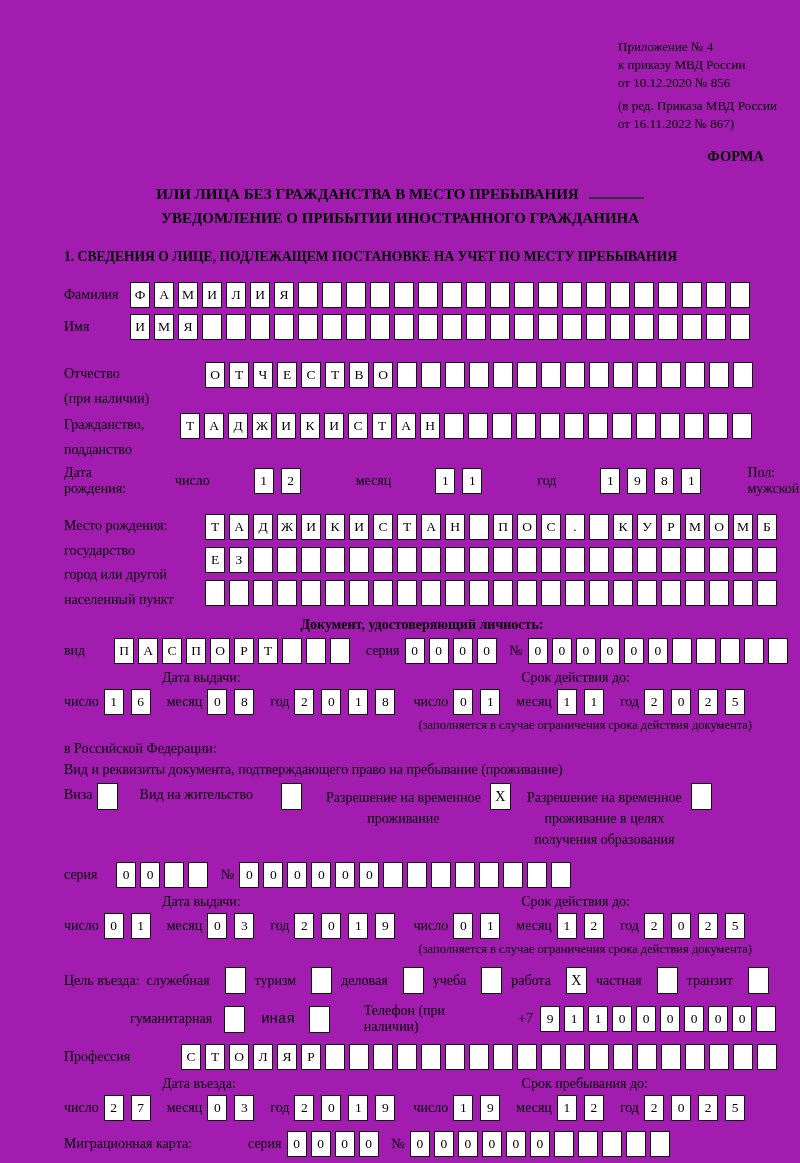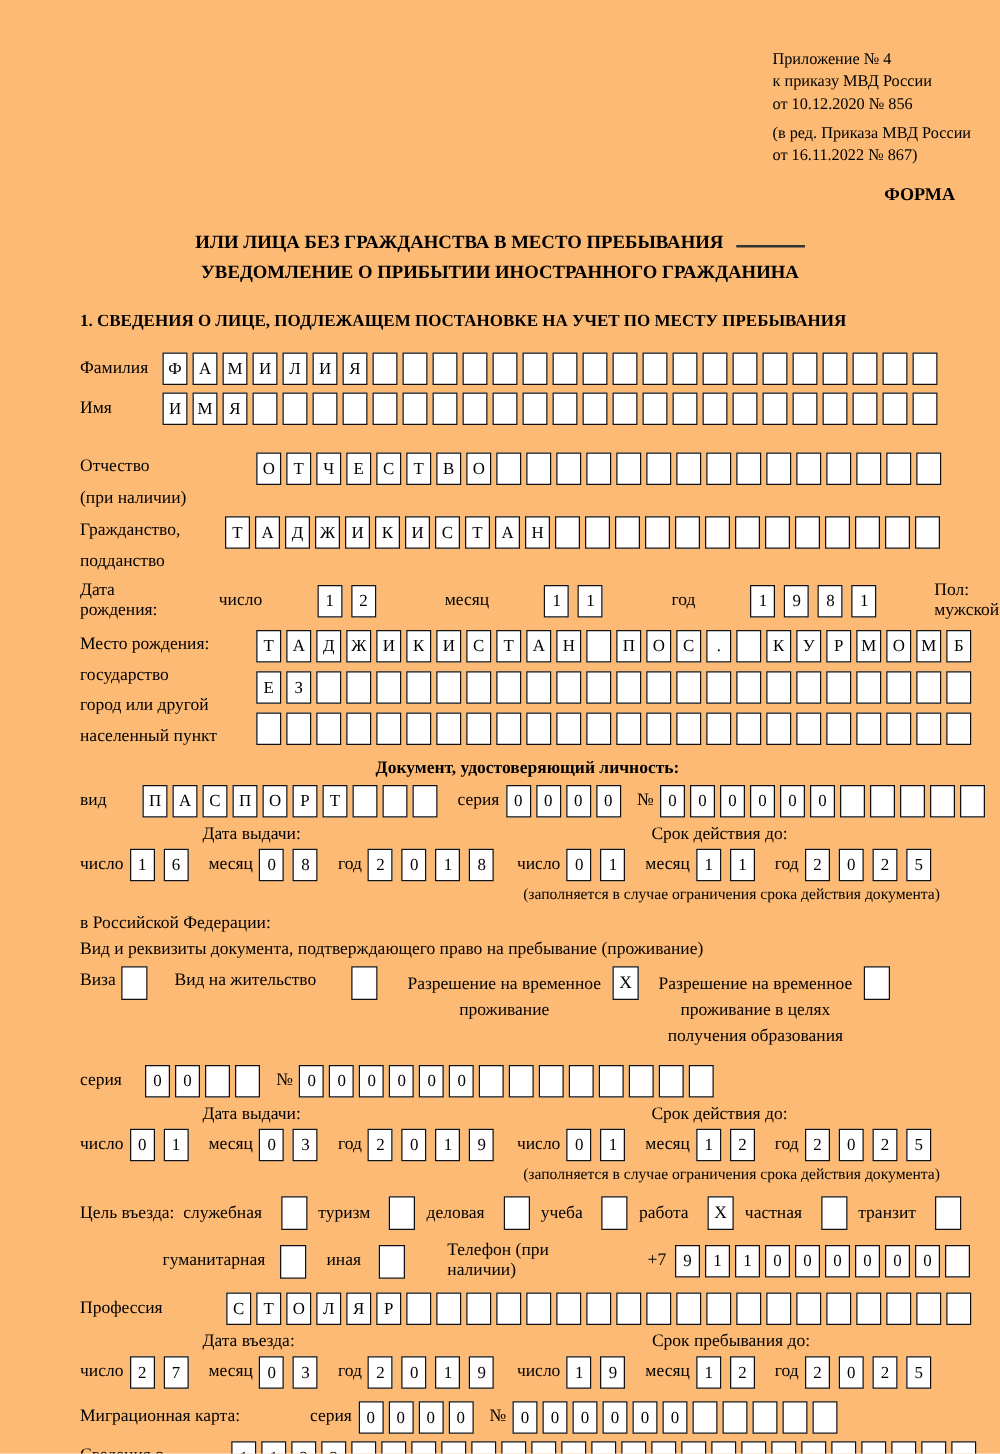--- a/index.html
+++ b/index.html
@@ -1,17 +1,17 @@
 <!DOCTYPE html>
 <html><head>
 <meta charset="utf-8">
 <style>
   html,body { margin:0; padding:0; background:#fff; }
   body { width:800px; height:1163px; font-family:"Liberation Serif", serif; color:#000; }
-  .page { position:relative; width:800px; height:1163px; overflow:hidden; background:#fdba74; }
+  .page { position:relative; width:800px; height:1163px; overflow:hidden; background:#a21caf; }
 
   .appendix { position:absolute; left:618px; top:38px; font-size:13px; line-height:1.38; }
   .appendix .grp2 { margin-top:5px; }
   .forma { position:absolute; right:36px; top:148px; font-weight:bold; font-size:14.5px; }
 
   .title { position:absolute; left:0; right:0; top:182px; text-align:center; font-weight:bold; font-size:15px; line-height:1.6; }
   .blank { display:inline-block; width:55px; border-bottom:2px solid #333; height:0.95em; margin-left:10px; }
 
   .sec-head { position:absolute; left:64px; top:249px; font-weight:bold; font-size:13.6px; }
 
@@ -207,21 +207,21 @@
           <span class="cell"></span>
           <span class="cell"></span>
           <span class="cell"></span>
           <span class="cell"></span>
           <span class="cell"></span>
           <span class="cell"></span>
           <span class="cell"></span>
         </span>
     </div>
 
-    <div class="row" style="margin-bottom:7px;gap:39px;">
+    <div class="row" style="margin-bottom:17px;gap:39px;">
       <span>Дата рождения:</span>
       <span class="dlab" style="margin-left:10px;">число</span>
       <span class="cells dcells">
           <span class="cell">1</span>
           <span class="cell">2</span>
         </span>
       <span class="dlab">месяц</span>
       <span class="cells dcells">
           <span class="cell">1</span>
           <span class="cell">1</span>
@@ -521,21 +521,21 @@
       <span class="box">X</span>
       <span class="opt">частная</span>
       <span class="box"></span>
       <span class="opt">транзит</span>
       <span class="box"></span>
     </div>
 
     <div class="purpose2">
       <span style="margin-left:66px;">гуманитарная</span>
       <span class="box" style="margin-left:12px;"></span>
-      <span style="margin-left:16px;">иная</span>
+      <span style="margin-left:16px;font-family:Liberation Mono, monospace;">иная</span>
       <span class="box" style="margin-left:14px;"></span>
       <span style="margin-left:34px;">Телефон (при наличии)</span>
       <span style="margin-left:30px; margin-right:7px;">+7</span>
       <span class="cells">
           <span class="cell">9</span>
           <span class="cell">1</span>
           <span class="cell">1</span>
           <span class="cell">0</span>
           <span class="cell">0</span>
           <span class="cell">0</span>

